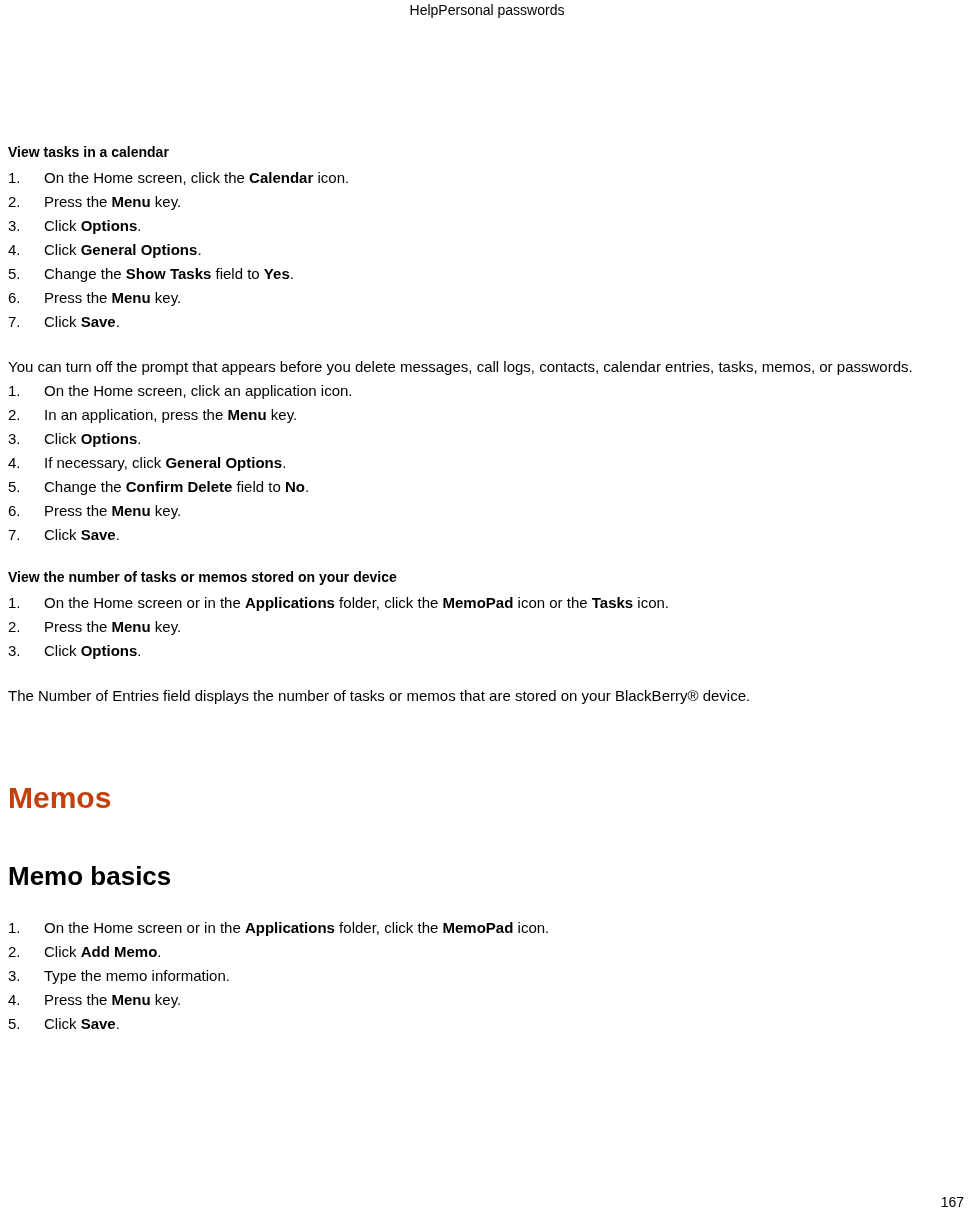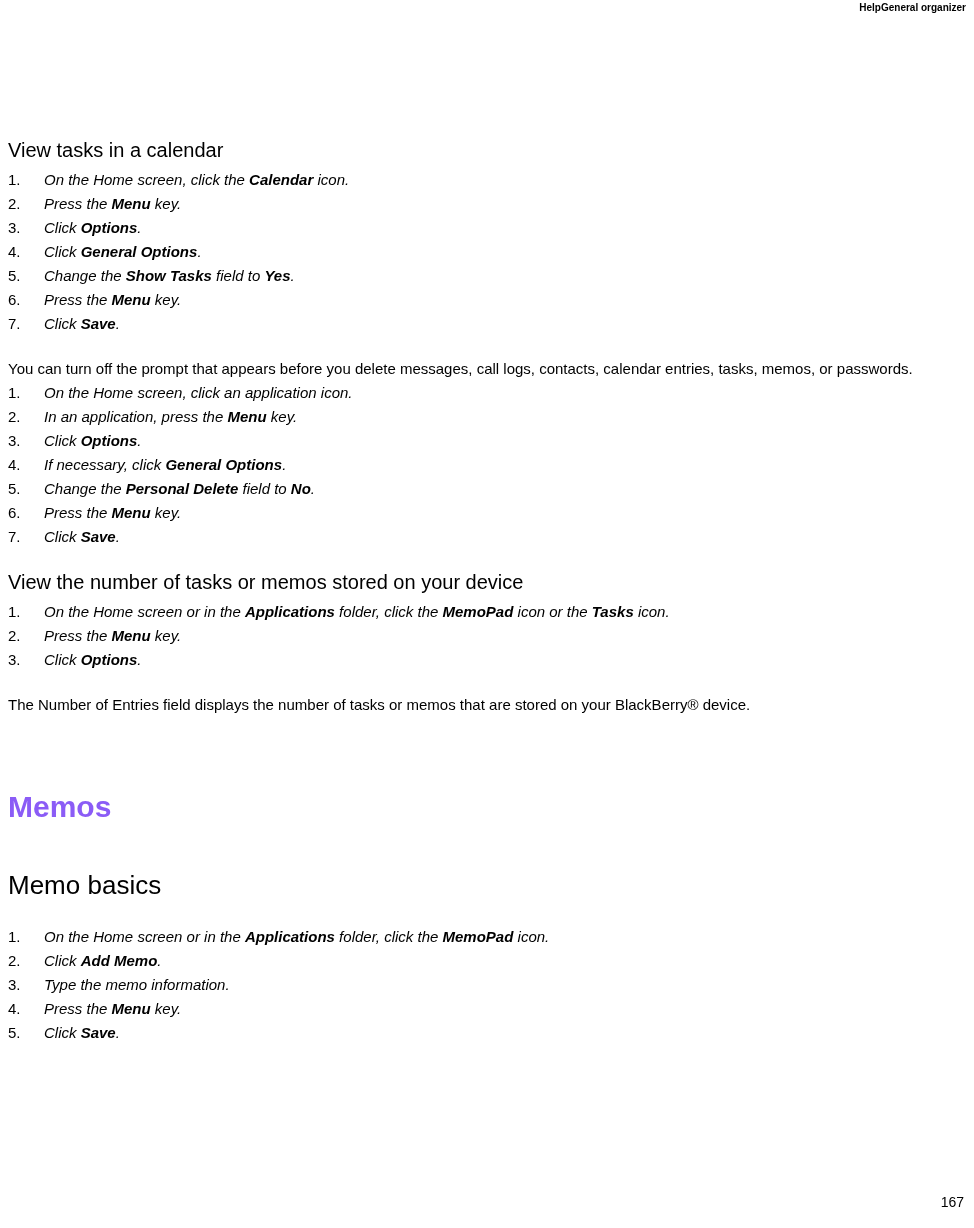--- a/index.html
+++ b/index.html
@@ -1,38 +1,38 @@
 <!DOCTYPE html>
 <html><head>
   <meta charset="utf-8">
   <style>
     * { box-sizing: border-box; margin: 0; padding: 0; }
     html, body { width: 974px; height: 1228px; font-family: "Segoe UI", "Helvetica Neue", Arial, sans-serif; color: #000; background: #fff; }
     .page { position: relative; width: 974px; height: 1228px; padding: 0 8px; }
-    .header { display: flex; justify-content: flex-end; font-size: 10px; font-weight: 700; padding: 2px 0 0 0; }
+    .header { display: flex; justify-content: center; font-size: 14px; font-weight: 400; padding: 2px 0 0 0; }
     .content { padding-top: 126px; }
-    h3.section { font-size: 20px; font-weight: 400; margin-bottom: 6px; }
-    h1.chapter { font-size: 30px; font-weight: 700; color: #8b5cf6; margin-top: 74px; margin-bottom: 46px; }
-    h2.subchapter { font-size: 26px; font-weight: 400; margin-bottom: 24px; margin-top: 24px; }
+    h3.section { font-size: 14px; font-weight: 700; margin-bottom: 6px; }
+    h1.chapter { font-size: 30px; font-weight: 700; color: #c2410c; margin-top: 74px; margin-bottom: 46px; }
+    h2.subchapter { font-size: 26px; font-weight: 700; margin-bottom: 24px; margin-top: 24px; }
     p.intro { font-size: 15px; line-height: 1.5; }
     p.outro { font-size: 15px; margin-top: 12px; line-height: 1.5; }
     ol { list-style: none; padding: 0; margin: 0 0 22px 0; }
     ol li { display: flex; align-items: baseline; font-size: 15px; line-height: 1.6; }
     ol li .num { width: 36px; flex-shrink: 0; }
-    ol li .txt { flex: 1; font-style: italic; }
+    ol li .txt { flex: 1; }
     .footer { position: absolute; bottom: 18px; right: 10px; font-size: 14px; }
     b, strong { font-weight: 700; }
   </style>
 </head>
 <body>
 <div class="page">
 
   <div class="header">
     <span>Help</span>
-    <span>General organizer</span>
+    <span>Personal passwords</span>
   </div>
 
   <div class="content">
 
     <h3 class="section">View tasks in a calendar</h3>
     <ol>
         <li>
           <span class="num">1.</span>
           <span class="txt">On the Home screen, click the <strong>Calendar</strong> icon.</span>
         </li>
@@ -75,21 +75,21 @@
         <li>
           <span class="num">3.</span>
           <span class="txt">Click <strong>Options</strong>.</span>
         </li>
         <li>
           <span class="num">4.</span>
           <span class="txt">If necessary, click <strong>General Options</strong>.</span>
         </li>
         <li>
           <span class="num">5.</span>
-          <span class="txt">Change the <strong>Personal Delete</strong> field to <strong>No</strong>.</span>
+          <span class="txt">Change the <strong>Confirm Delete</strong> field to <strong>No</strong>.</span>
         </li>
         <li>
           <span class="num">6.</span>
           <span class="txt">Press the <strong>Menu</strong> key.</span>
         </li>
         <li>
           <span class="num">7.</span>
           <span class="txt">Click <strong>Save</strong>.</span>
         </li>
       </ol>

